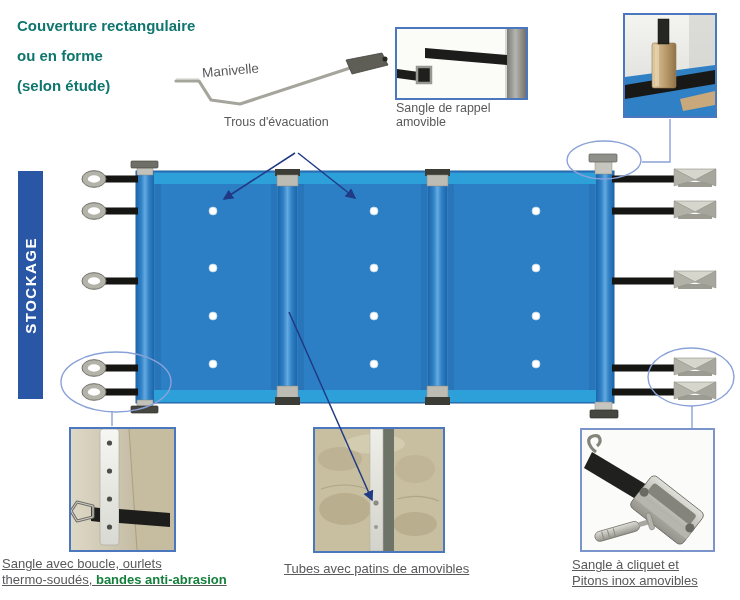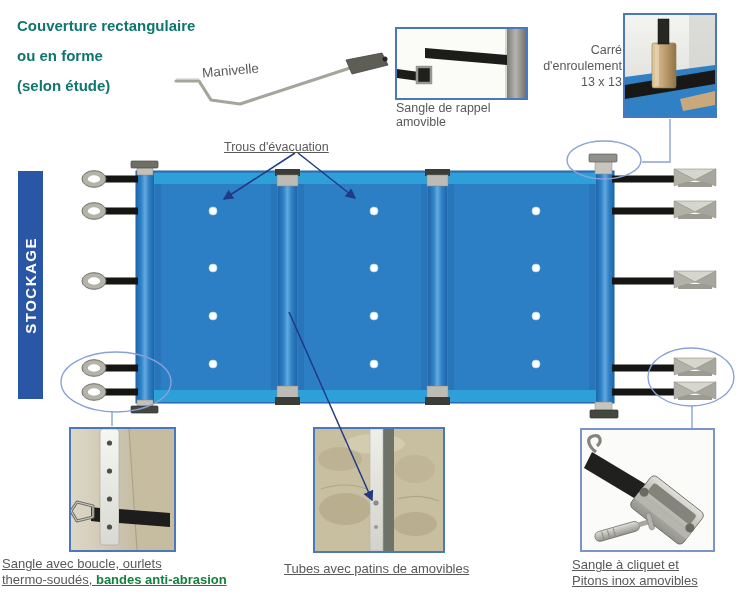--- a/index.html
+++ b/index.html
@@ -321,25 +321,22 @@
     <line x1="298" y1="153" x2="355" y2="198" stroke="#203a86" stroke-width="1.5" marker-end="url(#ah)"></line>
     <line x1="289" y1="312" x2="372" y2="500" stroke="#203a86" stroke-width="1.5" marker-end="url(#ah)"></line>
   </svg>
 
   <div class="title">Couverture rectangulaire
 ou en forme
 (selon étude)</div>
 
   <div class="lbl" style="left:202px; top:63px; transform:rotate(-5deg); font-size:13.5px;">Manivelle</div>
 
-  <div class="lbl center small" style="left:224px; top:139px; width:140px;text-decoration:underline;">Trous d'évacuation</div>
-
-  <div class="lbl right small pre" style="left:538px; top:42px; width:84px;">Carré
-d'enroulement
-13 x 13</div>
+  <div class="lbl center small" style="left:224px; top:114px; width:140px;">Trous d'évacuation</div>
+
 
   <div class="lbl center small pre" style="left:396px; top:101px; width:131px; line-height:14px;">Sangle de rappel
 amovible</div>
 
   <div class="lbl center cap" style="left:2px; top:556px; width:228px;">
     <span>Sangle avec boucle, ourlets</span><br>
     <span>thermo-soudés, </span><span class="red">bandes anti-abrasion</span>
   </div>
 
   <div class="lbl center cap" style="left:284px; top:561px; width:200px;">Tubes avec patins de amovibles</div>

